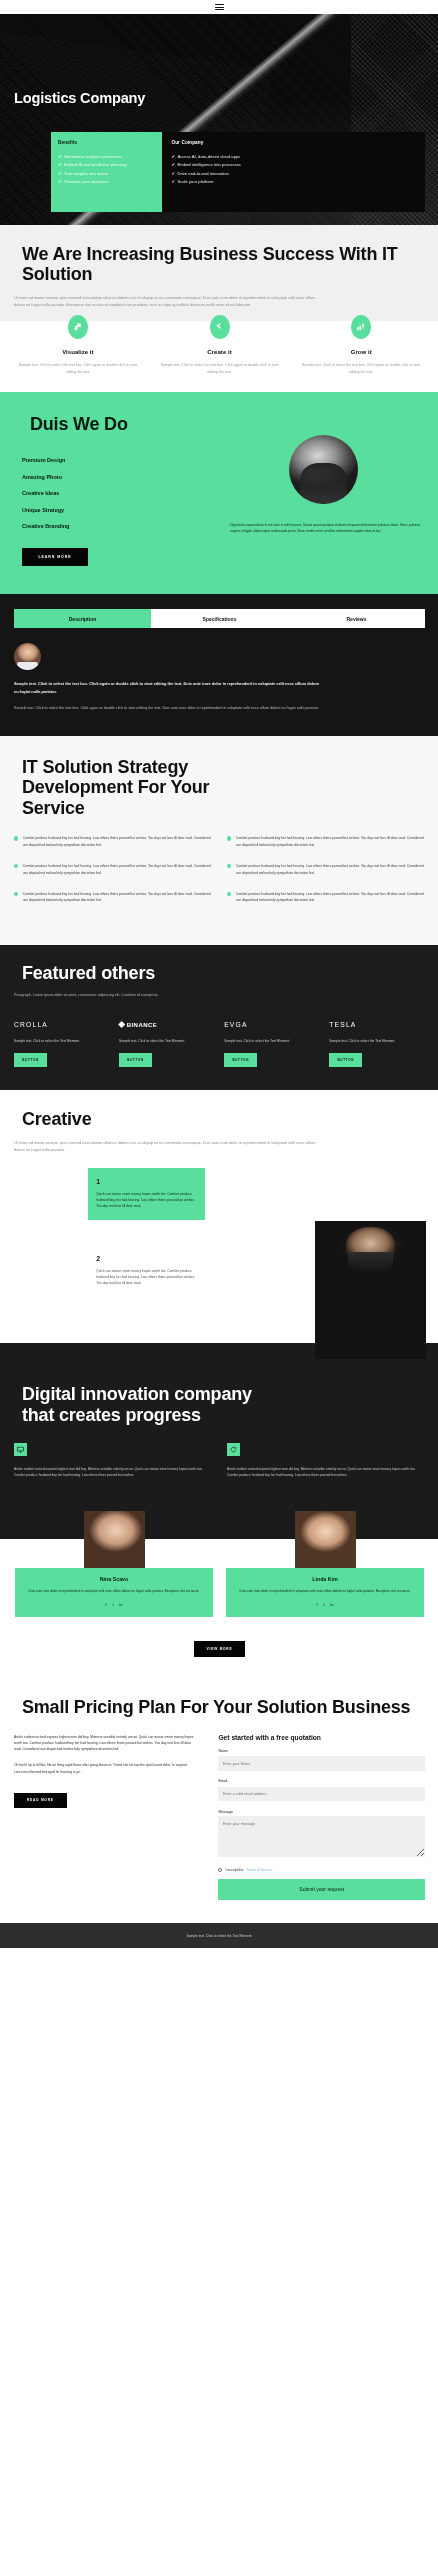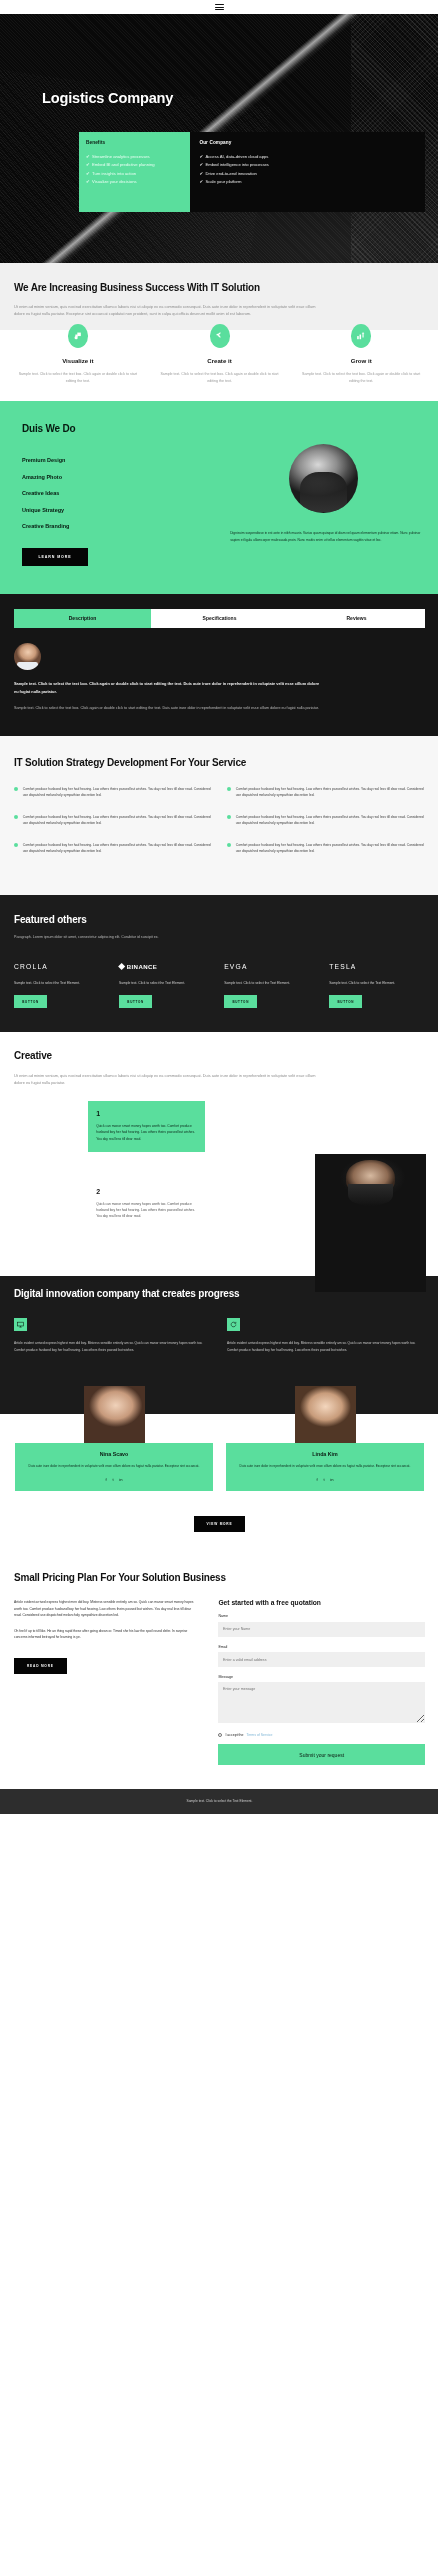--- a/index.html
+++ b/index.html
@@ -16,21 +16,21 @@
   
   .topbar {
     height: 14px; background: #ffffff; display: flex;
     align-items: center; justify-content: center;
   }
   .burger { width: 8.2px; display: flex; flex-direction: column; gap: 1.2px; cursor: pointer; }
   .burger i { display: block; height: 0.9px; background: #111; border-radius: 0.6px; }
 
   
   .hero {
-    position: relative; height: 249px; background: #a21caf; overflow: hidden; padding-left: 28px;
+    position: relative; height: 211px; background: #a21caf; overflow: hidden;
   }
   .hero-bg {
     position: absolute; inset: 0;
     background:
       linear-gradient(140deg, rgba(255,255,255,0) 46%, rgba(190,190,190,.85) 47.2%, rgba(120,120,120,.2) 48.6%, rgba(0,0,0,0) 49.4%),
       repeating-linear-gradient(45deg, rgba(255,255,255,.045) 0 0.6px, rgba(0,0,0,0) 0.6px 2.3px),
       radial-gradient(120% 90% at 78% 95%, #1f1f1f 0%, #090909 60%),
       #070707;
   }
   .hero-bg::after{
@@ -69,22 +69,23 @@
     display: flex; gap: 2.3px; align-items: flex-start;
   }
   .card-benefits .feat-list li { color: #eafff4; }
   .card-company .feat-list li { color: #e8e8e8; }
   .chk { font-size: 4.4px; line-height: 1; }
 
   
   .sec-increase { background: #f0f0f0; padding: 18.7px 0 0 0; }
   .wrap { padding: 0 14px; }
   .h2 {
-    font-size: 10px; font-weight: 700; line-height: 1.12; letter-spacing: -0.2px;
+    font-size: 18px; font-weight: 700; line-height: 1.12; letter-spacing: -0.2px;
     color: #111;
+    margin-left: 8px;
   }
   .lede {
     font-size: 3.9px; line-height: 1.85; color: #8d8d8d; margin-top: 10px; max-width: 307px;
   }
   .feature-strip { position: relative; margin-top: 13px; }
   .feature-bg { background: #ffffff; display: flex; padding: 21px 7px 16.4px 7px; }
   .fcard { flex: 1; text-align: center; padding: 0 8.2px; }
   .fcircle {
     width: 20px; height: 23.4px; border-radius: 50%; background: #5ade9d;
     margin: -27px auto 0 auto; display: flex; align-items: center; justify-content: center;
@@ -194,21 +195,21 @@
     content:""; position:absolute; left:28%; top:4%; width:44%; height:26%;
     background: radial-gradient(50% 50% at 50% 45%, #d6b9a0 0%, #8d6a52 70%, #3a2a20 100%);
     border-radius: 48% 48% 40% 40%;
   }
   .mk-photo::after{
     content:""; position:absolute; left:30%; top:22%; width:40%; height:16%;
     background: linear-gradient(180deg,#2c2c2c,#121212); border-radius: 0 0 50% 50%;
   }
 
   
-  .sec-digital { background: #1b1b1b; padding: 12px 14px 26px 14px; }
+  .sec-digital { background: #1b1b1b; padding: 41px 14px 26px 14px; }
   .sec-digital .h2 { color: #fff; max-width: 251px; }
   .dig-grid { display: flex; gap: 15px; margin-top: 18.7px; }
   .dig { flex: 1; }
   .dig-ic {
     width: 13px; height: 13px; background: #5ade9d; display:flex;
     align-items:center; justify-content:center; color:#0b1b12;
   }
   .dig p { font-size: 3.2px; line-height: 1.95; color: #c9c9c9; margin-top: 9.4px; }
 
   

